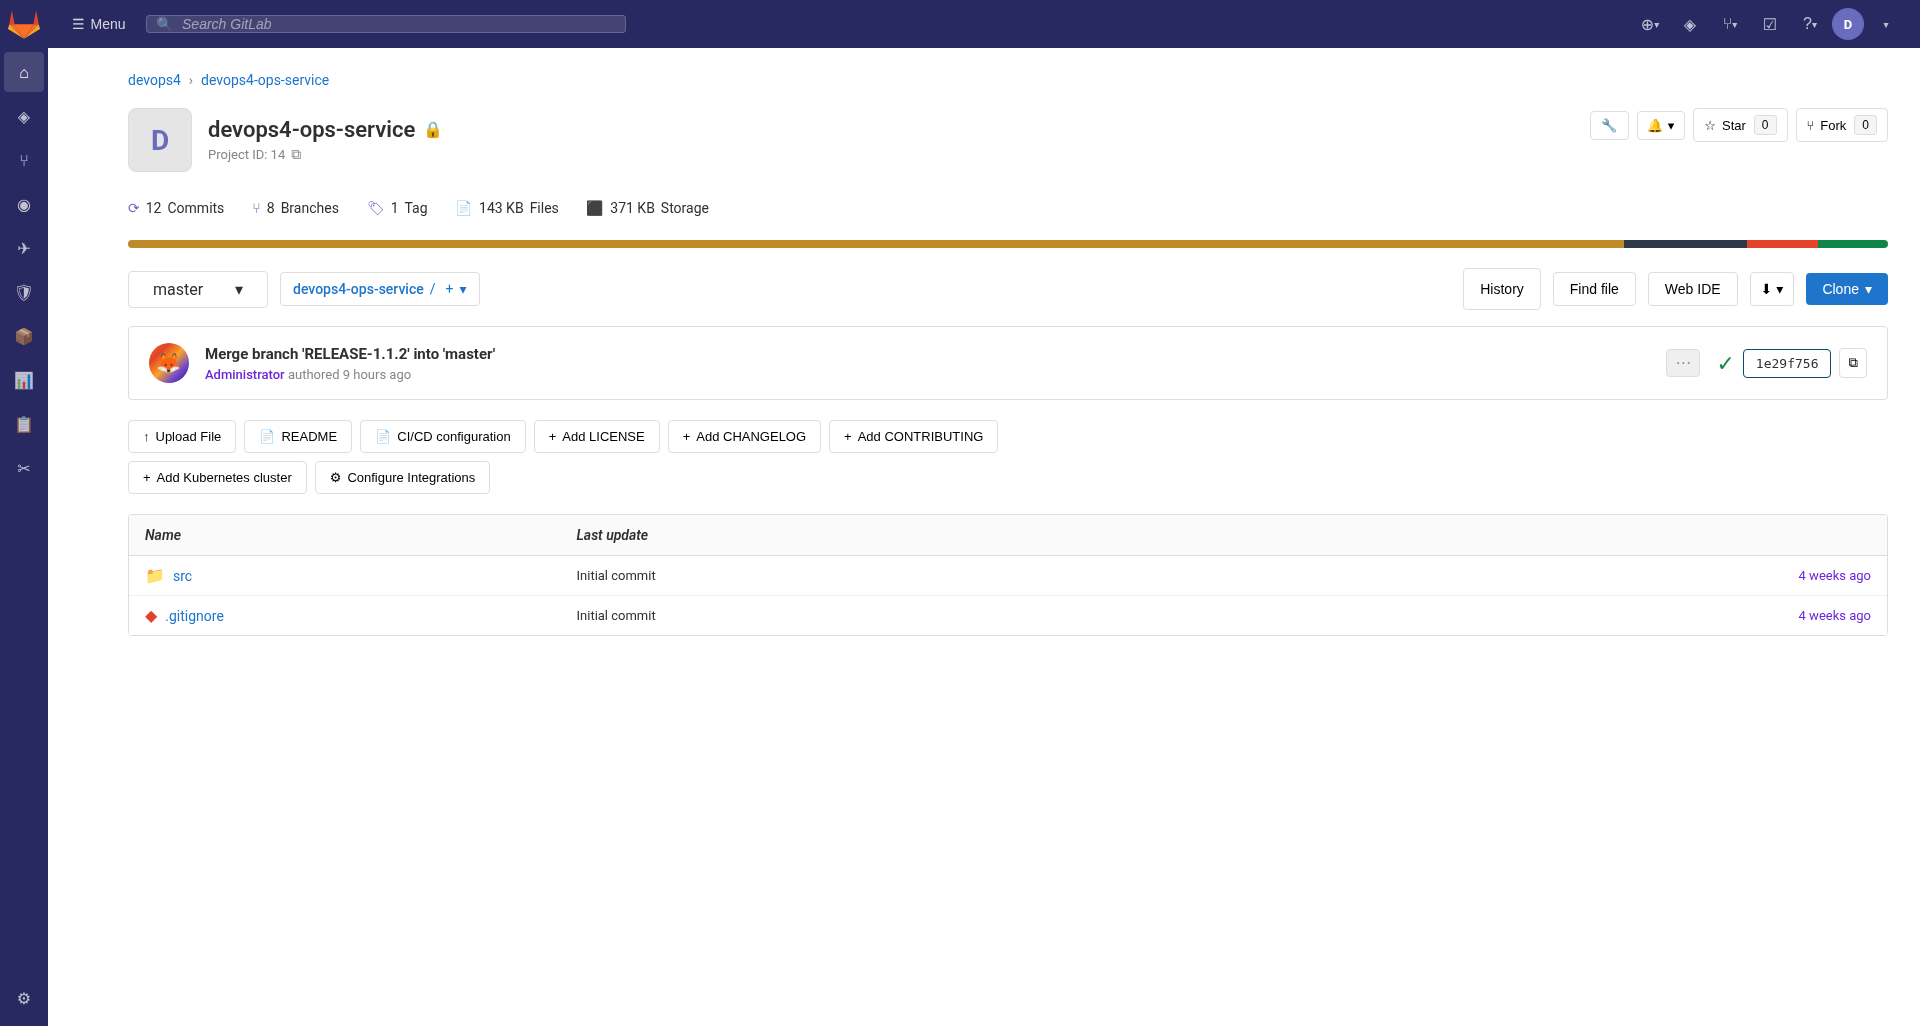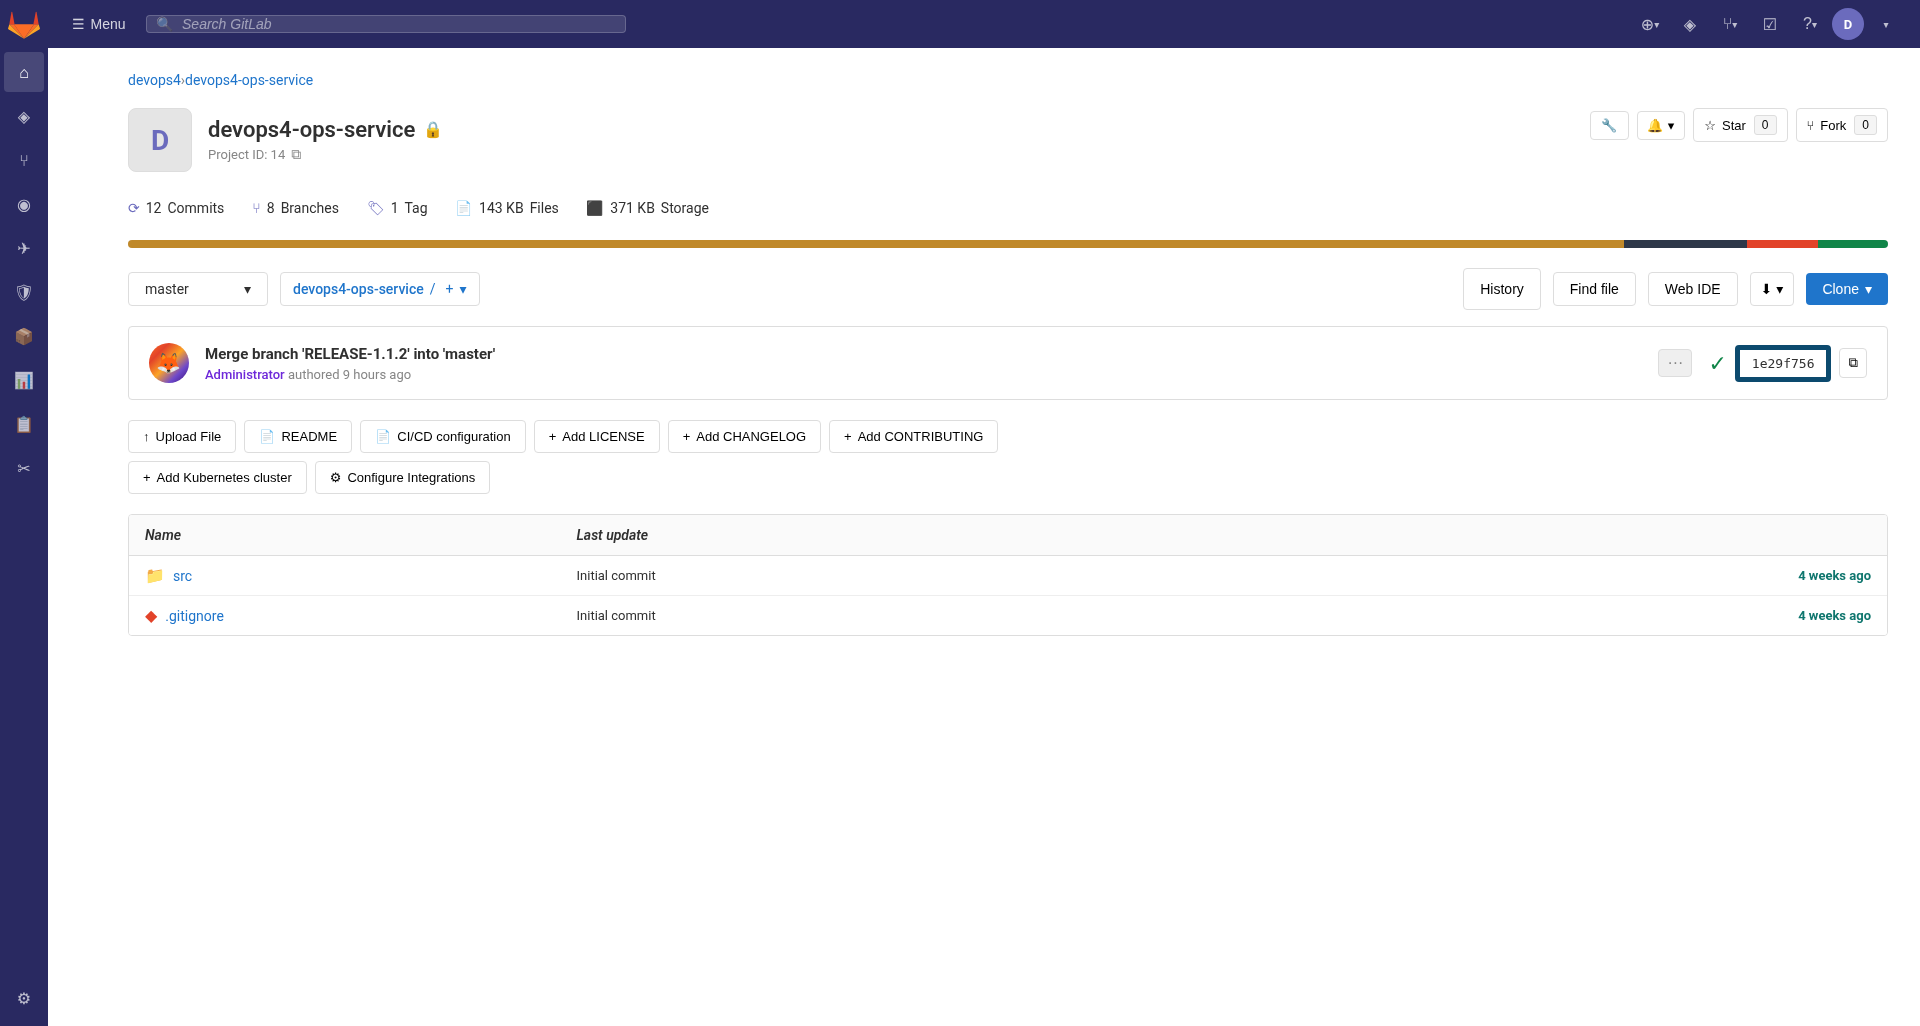--- a/index.html
+++ b/index.html
@@ -60,21 +60,21 @@
     .main-content {
       margin-left: 48px;
       margin-top: 48px;
       flex: 1;
       overflow-y: auto;
       padding: 24px 32px;
     }
 
     
     .breadcrumb {
-      display: flex; align-items: center; margin-bottom: 20px; font-size: 14px; color: #1f75cb;
+      display: flex; align-items: center; gap: 8px; margin-bottom: 20px; font-size: 14px; color: #1f75cb;
     }
     .breadcrumb a { color: #1f75cb; text-decoration: none; }
     .breadcrumb .sep { color: #868686; }
 
     
     .project-header {
       display: flex; align-items: flex-start; justify-content: space-between; margin-bottom: 20px;
     }
     .project-info { display: flex; align-items: center; gap: 16px; }
     .project-avatar {
@@ -106,21 +106,21 @@
     .lang-bar {
       height: 8px; border-radius: 4px; background: #eee; display: flex; overflow: hidden; margin-bottom: 20px;
     }
     .lang-seg { height: 100%; }
 
     
     .repo-toolbar {
       display: flex; align-items: center; gap: 12px; margin-bottom: 16px;
     }
     .branch-select {
-      border: 1px solid #ddd; border-radius: 4px; padding: 8px 16px; font-size: 14px; background: #fff;
+      border: 1px solid #ddd; border-radius: 4px; padding: 8px 24px; font-size: 16px; background: #fff;
       cursor: pointer; display: flex; align-items: center; gap: 8px; min-width: 140px;
     }
     .path-nav {
       display: flex; align-items: center; gap: 6px; font-size: 14px; color: #1f75cb; background: #fff;
       border: 1px solid #ddd; border-radius: 4px; padding: 8px 12px; flex: 0 0 auto;
     }
     .path-nav .path-name { font-weight: 500; }
     .toolbar-spacer { flex: 1; }
     .btn-history { border: 1px solid #ddd; background: #fff; border-radius: 4px; padding: 12px 16px; cursor: pointer; font-size: 14px; }
     .btn-findfile { border: 1px solid #ddd; background: #fff; border-radius: 4px; padding: 8px 16px; cursor: pointer; font-size: 14px; }
@@ -137,21 +137,21 @@
       width: 40px; height: 40px; border-radius: 50%; background: linear-gradient(135deg, #fc6d26, #e24329, #fca326, #6e49cb, #380d75);
       flex-shrink: 0; display: flex; align-items: center; justify-content: center; font-size: 16px;
     }
     .commit-message { flex: 1; }
     .commit-message .msg { font-weight: 700; font-size: 15px; margin-bottom: 4px; }
     .commit-message .meta { font-size: 13px; color: #868686; }
     .commit-message .meta .author { color: #6d28d9; font-weight: 500; }
     .commit-more { color: #868686; cursor: pointer; padding: 4px 8px; border: 1px solid #ddd; border-radius: 4px; font-size: 16px; }
     .commit-actions { display: flex; align-items: center; gap: 8px; }
     .commit-status { color: #108548; font-size: 22px; }
-    .commit-hash { border: 5px solid #0c4a6e; border-radius: 4px; padding: 6px 12px; font-family: monospace; font-size: 13px; background: #fff; }
+    .commit-hash { border: 1px solid #0c4a6e; border-radius: 4px; padding: 6px 12px; font-family: monospace; font-size: 13px; background: #fff; }
     .commit-copy { border: 1px solid #ddd; border-radius: 4px; padding: 6px 8px; cursor: pointer; background: #fff; }
 
     
     .quick-actions { display: flex; flex-wrap: wrap; gap: 8px; margin-bottom: 20px; }
     .btn-quick { border: 1px solid #ddd; background: #fff; border-radius: 4px; padding: 8px 14px; cursor: pointer; font-size: 13px; display: flex; align-items: center; gap: 6px; }
 
     
     .file-table { border: 1px solid #ddd; border-radius: 4px; overflow: hidden; }
     .file-table-header {
       display: grid; grid-template-columns: 1fr 2fr 1fr; background: #fafafa;
@@ -160,21 +160,21 @@
     .file-row {
       display: grid; grid-template-columns: 1fr 2fr 1fr; border-bottom: 1px solid #eee;
       padding: 10px 16px; align-items: center; background: #fff;
     }
     .file-row:last-child { border-bottom: none; }
     .file-name { display: flex; align-items: center; gap: 8px; color: #1f75cb; cursor: pointer; }
     .file-icon { font-size: 16px; }
     .folder-icon { color: #6b6bbd; }
     .gitignore-icon { color: #e24329; }
     .file-commit { color: #303030; font-size: 13px; }
-    .file-date { color: #0f766e; font-size: 13px; text-align: right; font-weight: bold; }
+    .file-date { color: #6d28d9; font-size: 13px; text-align: right; }
   </style>
 </head>
 <body>
 
 <div class="sidebar-left">
 
   <div class="logo">
     <svg viewBox="0 0 36 36" width="32" height="32" xmlns="http://www.w3.org/2000/svg">
       <path d="M18 34.7L6.7 18.3l-4.5-13.9 5.6 16.6z" fill="#e24329"></path>
       <path d="M18 34.7l-11.3-16.4H1.5z" fill="#fc6d26"></path>

